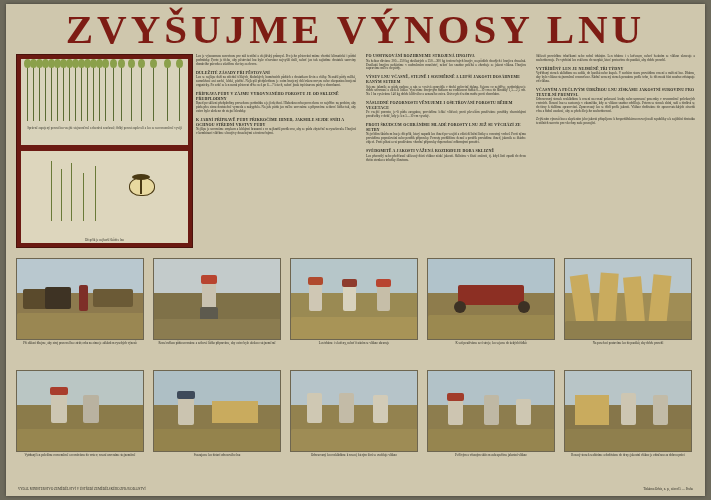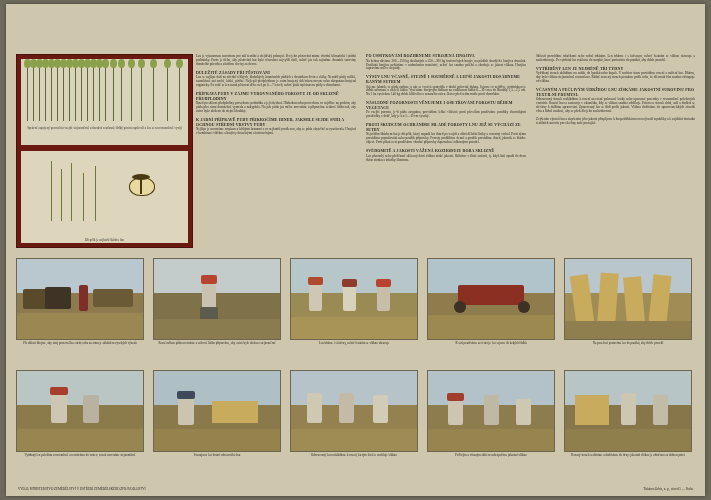--- a/index.html
+++ b/index.html
@@ -134,20 +134,21 @@
     text-shadow:0 0 2px rgba(0,0,0,.35);
     white-space:nowrap;letter-spacing:1px;
     pointer-events:none;
   }
 </style>
 </head>
 <body>
 
 <div class="poster">
 
+  <div class="title">ZVYŠUJME VÝNOSY LNU</div>
 
   <div class="leftcol">
     <div class="flaxpanel">
       <div class="stalkrow">
         <span class="stalk" style="left:6px"></span>
           <span class="stalk" style="left:12px"></span>
         <span class="stalk" style="left:18px"></span>
           <span class="stalk" style="left:24px"></span>
         <span class="stalk" style="left:30px"></span>
           <span class="stalk" style="left:36px"></span>

